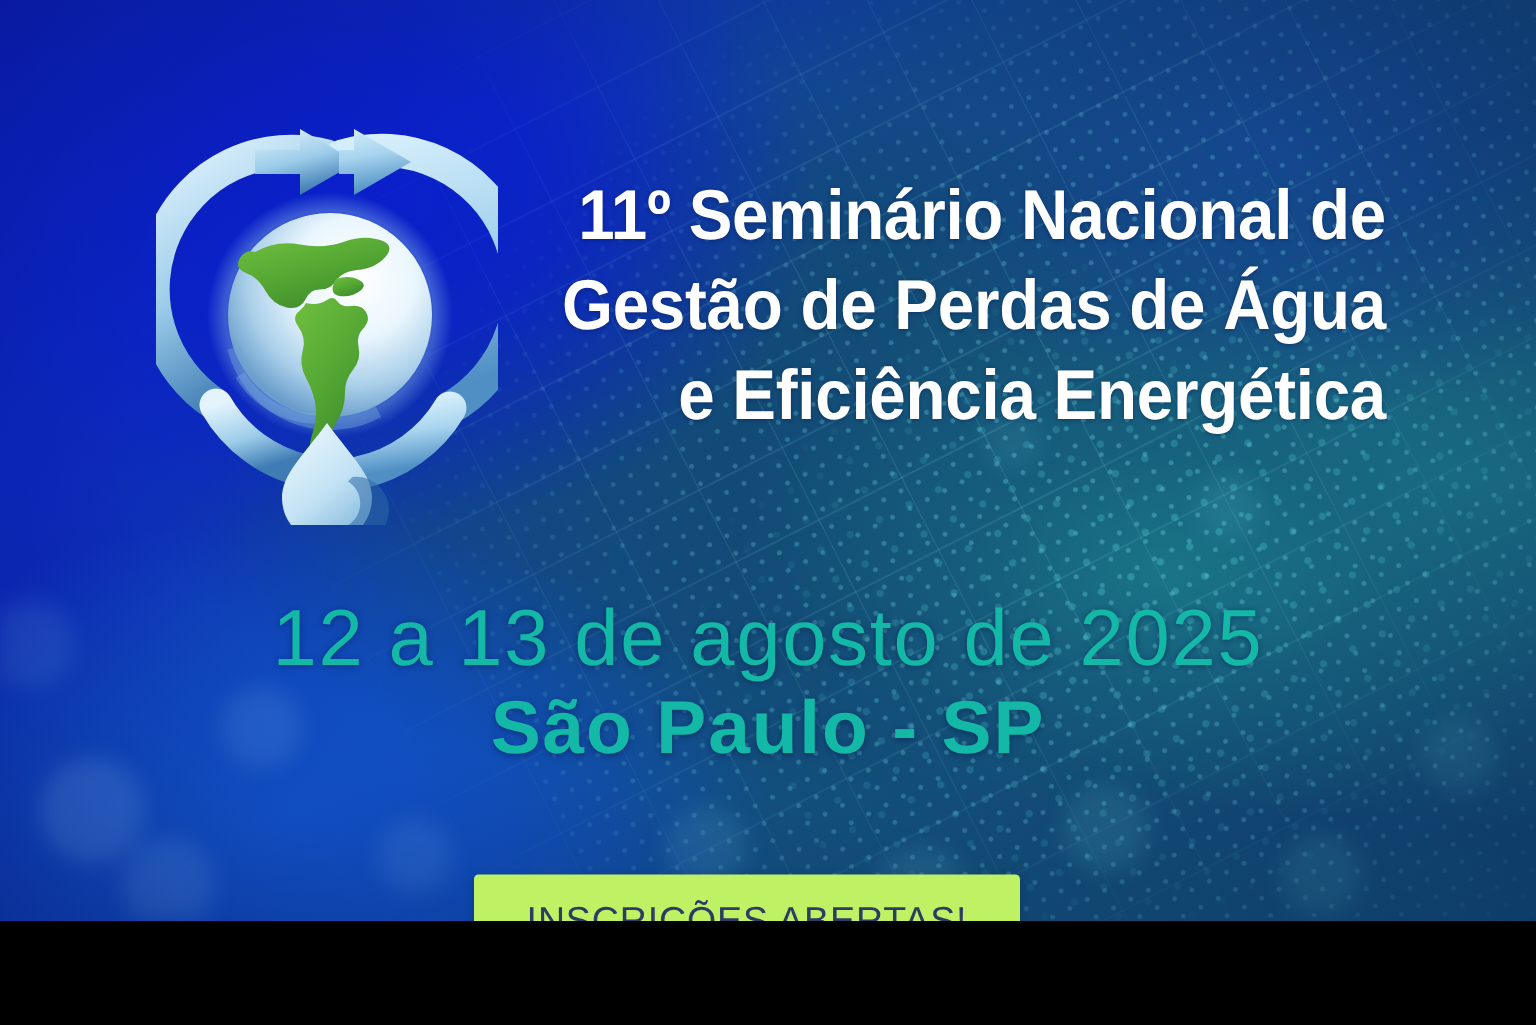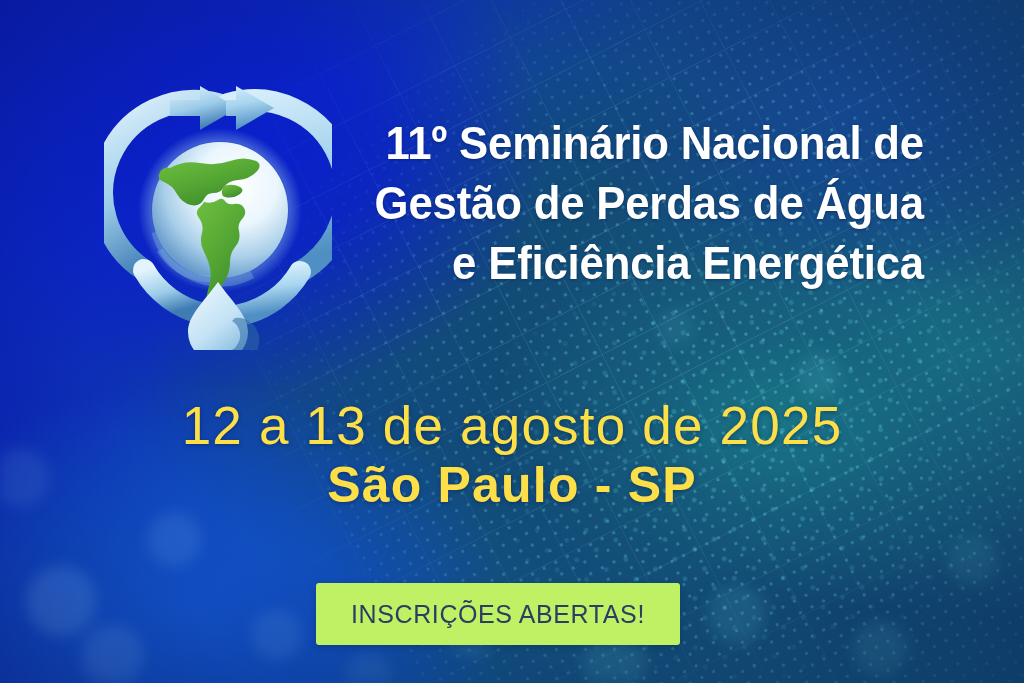--- a/index.html
+++ b/index.html
@@ -5,21 +5,21 @@
 <style>
   html, body {
     margin: 0;
     padding: 0;
     background: #000;
   }
 
   .banner {
     position: relative;
     width: 1024px;
-    height: 683px;
+    height: 614px;
     overflow: hidden;
     font-family: "Liberation Sans", sans-serif;
     background: #0d2fbd;
     user-select: none;
   }
 
   
   .bg-base {
     position: absolute;
     inset: 0;
@@ -168,21 +168,21 @@
     text-shadow: 0 1px 3px rgba(0,20,70,0.45);
   }
   .title-line { display: block; white-space: nowrap; }
 
   .date-block {
     position: absolute;
     left: 0;
     right: 0;
     top: 397px;
     text-align: center;
-    color: #fde047;
+    color: #14b8a6;
   }
   .date-line {
     display: block;
     font-size: 53px;
     line-height: 1.1;
     font-weight: 400;
     letter-spacing: 1.2px;
     text-shadow: 0 1px 4px rgba(0,20,70,0.45);
   }
   .city-line {

